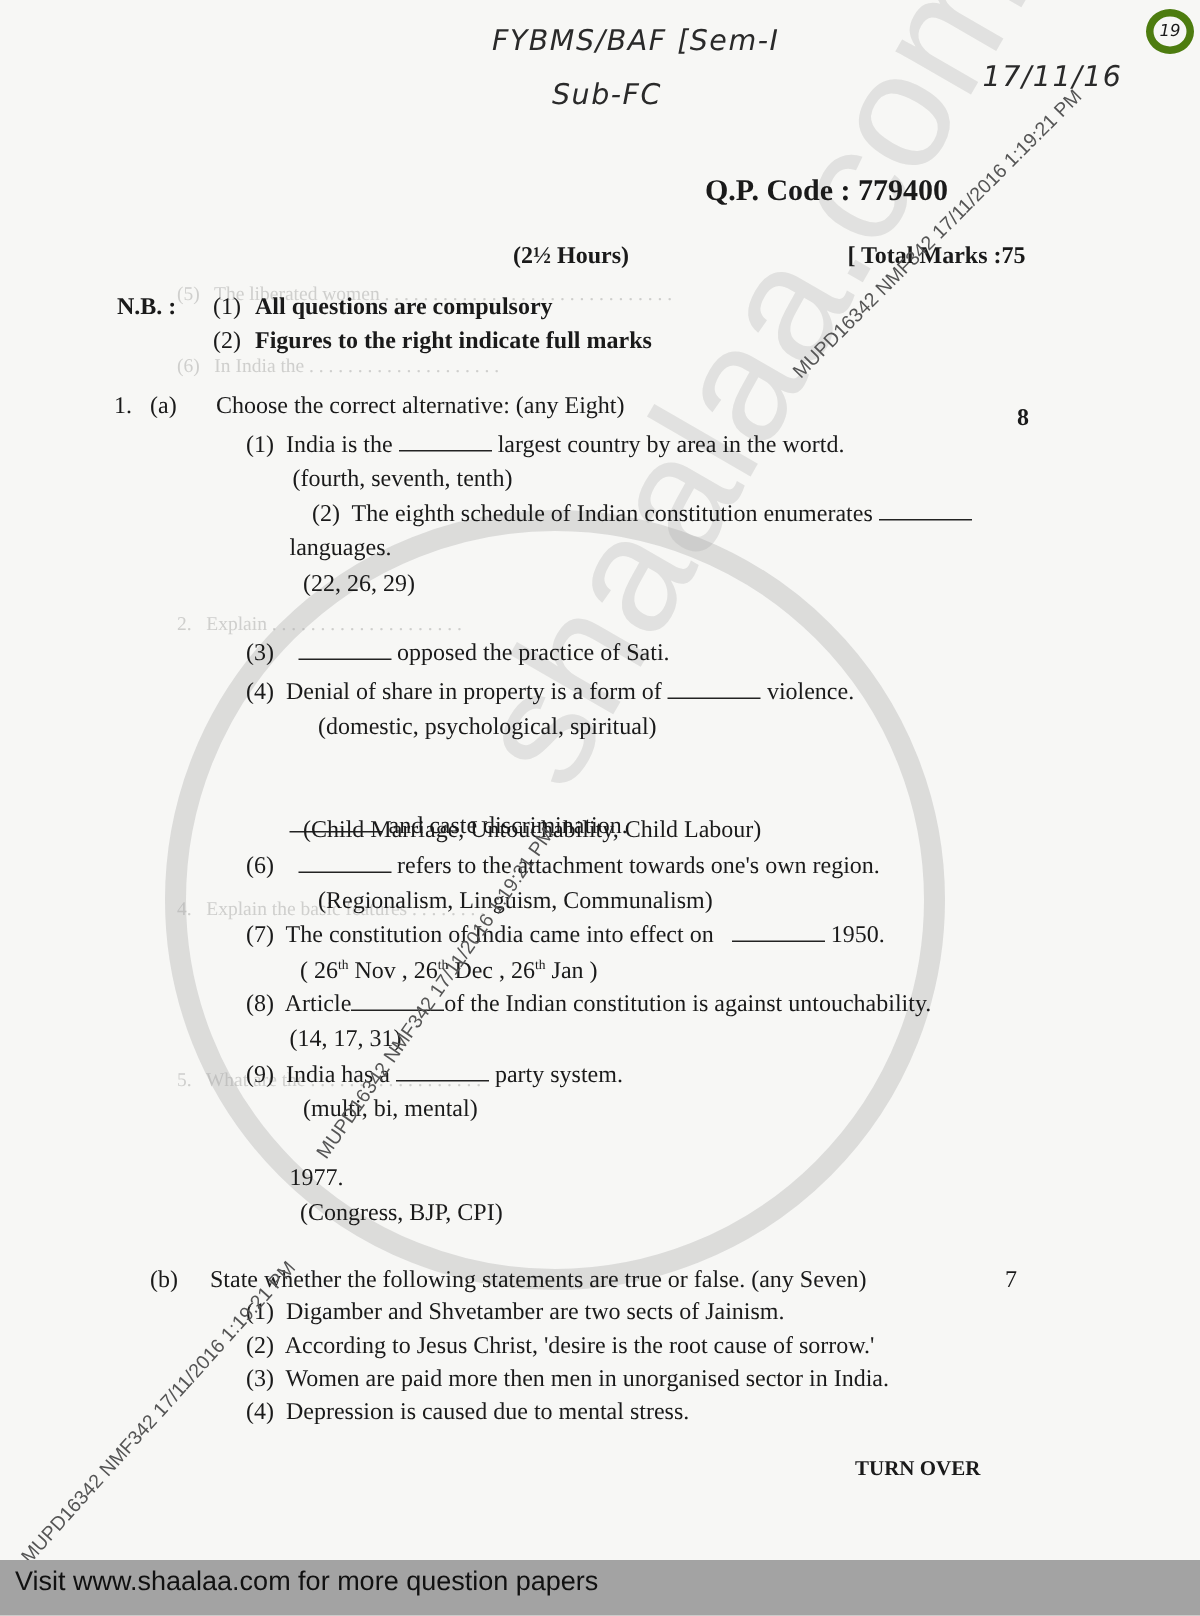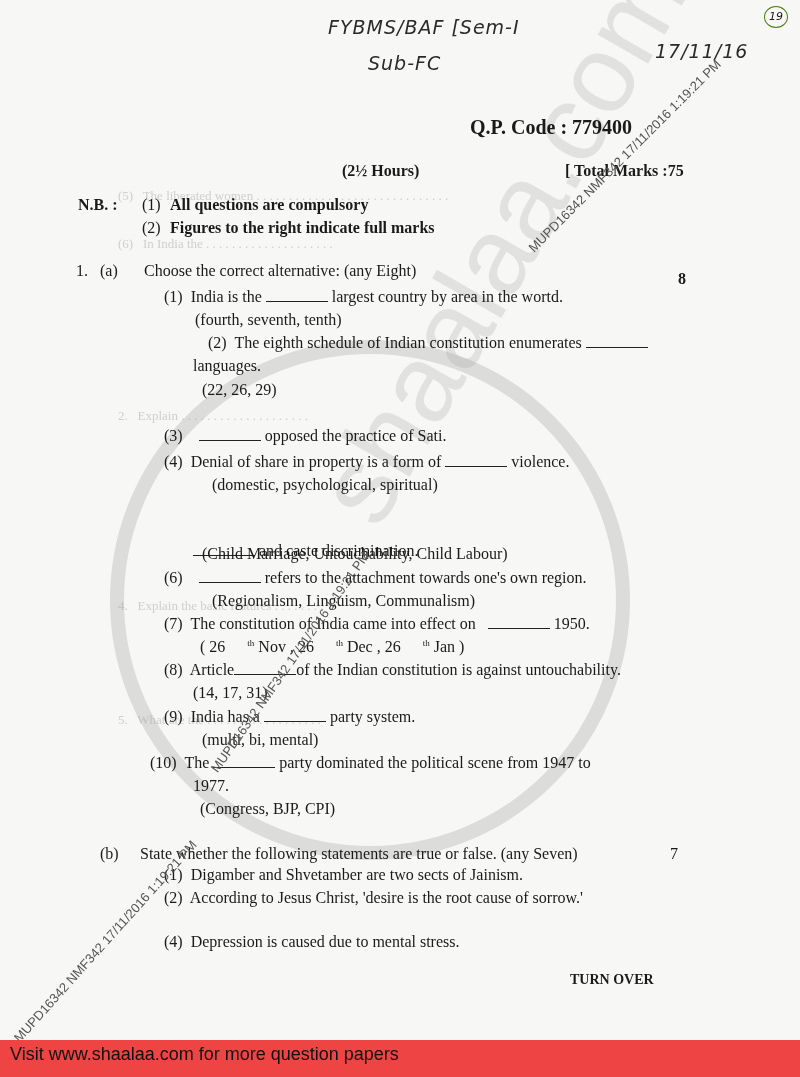--- a/index.html
+++ b/index.html
@@ -5,32 +5,32 @@
     html, body { margin: 0; padding: 0; }
     body {
       width: 800px; height: 1077px; position: relative; overflow: hidden;
       background: #f4f4f2;
       font-family: "Liberation Serif", "DejaVu Serif", serif;
       color: #1a1a1a;
     }
     .page { position: absolute; left: 0; top: 0; width: 800px; height: 1040px; background: #f7f7f5; }
     .bleed { position: absolute; color: #cfcfcd; font-size: 13px; white-space: nowrap; }
     .hand { position: absolute; font-family: "DejaVu Sans", sans-serif; font-style: italic; font-size: 19px; color: #2a2a2a; letter-spacing: 1px; }
-    .circle-num { position: absolute; left: 764px; top: 6px; width: 22px; height: 20px; border: 1px solid #4d7c0f; border-radius: 50%; font-size: 11px; text-align: center; line-height: 20px; font-family: "DejaVu Sans", sans-serif; font-style: italic; }
+    .circle-num { position: absolute; left: 764px; top: 6px; width: 22px; height: 20px; border: 5px solid #4d7c0f; border-radius: 50%; font-size: 11px; text-align: center; line-height: 20px; font-family: "DejaVu Sans", sans-serif; font-style: italic; }
     .qp-code { position: absolute; left: 470px; top: 116px; font-size: 20px; font-weight: bold; }
     .duration { position: absolute; left: 342px; top: 162px; font-size: 16px; font-weight: bold; }
     .total { position: absolute; left: 565px; top: 162px; font-size: 16px; font-weight: bold; }
     .t { position: absolute; font-size: 16px; white-space: nowrap; }
     .b { font-weight: bold; }
     .blank { display: inline-block; width: 62px; border-bottom: 1px solid #222; height: 12px; }
-    sup { font-size: 9px; margin-left: 22px; }
+    sup { font-size: 9px; }
     .stamp { position: absolute; left: 110px; top: 340px; width: 520px; height: 520px; border-radius: 50%; border: 14px solid rgba(170,170,170,0.35); box-sizing: border-box; pointer-events: none; }
     .stamp-text { position: absolute; left: 290px; top: 480px; font-size: 110px; font-family: "Liberation Sans", sans-serif; color: rgba(170,170,170,0.28); transform: rotate(-60deg); transform-origin: left top; white-space: nowrap; pointer-events: none; }
     .wm { position: absolute; font-family: "Liberation Sans", sans-serif; font-size: 13px; color: #555; white-space: nowrap; transform-origin: left bottom; pointer-events: none; }
-    .footer { position: absolute; left: 0; top: 1040px; width: 800px; height: 37px; background: #ef4444; }
+    .footer { position: absolute; left: 0; top: 1040px; width: 800px; height: 37px; background: #a3a3a3; }
     .footer span { position: absolute; left: 10px; top: 4px; font-family: "Liberation Sans", sans-serif; font-size: 18px; color: #111; }
   </style>
 </head>
 <body>
 
 <div class="page">
 
   <div class="bleed" style="left:118px;top:188px;">(5)&nbsp;&nbsp; The liberated women . . . . . . . . . . . . . . . . . . . . . . . . . . . . . .</div>
   <div class="bleed" style="left:118px;top:236px;">(6)&nbsp;&nbsp; In India the . . . . . . . . . . . . . . . . . . . .</div>
   <div class="bleed" style="left:118px;top:408px;">2.&nbsp;&nbsp; Explain . . . . . . . . . . . . . . . . . . . .</div>
@@ -118,35 +118,30 @@
   <div class="t" style="left:193px;top:684px;text-align:center;">(14, 17, 31)</div>
 
   <div class="t" style="left:164px;top:708px;">
     <span>(9)</span>&nbsp;
     <span>India has a</span>
     <span class="blank"></span>
     <span>party system.</span>
   </div>
   <div class="t" style="left:202px;top:731px;">(multi, bi, mental)</div>
 
-  <div class="t" style="left:150px;top:754px;">
-    <span>(10)</span>&nbsp;
-    <span>The</span>
-    <span class="blank"></span>
-    <span>party dominated the political scene from 1947 to</span>
-  </div>
   <div class="t" style="left:193px;top:777px;">1977.</div>
   <div class="t" style="left:200px;top:800px;">(Congress, BJP, CPI)</div>
 
   <div class="t" style="left:100px;top:845px;">(b)</div>
   <div class="t" style="left:140px;top:845px;">State whether the following statements are true or false. (any Seven)</div>
   <div class="t" style="left:670px;top:845px;">7</div>
 
   <div class="t" style="left:164px;top:866px;"><span>(1)</span>&nbsp; <span>Digamber and Shvetamber are two sects of Jainism.</span></div>
   <div class="t" style="left:164px;top:889px;"><span>(2)</span>&nbsp; <span>According to Jesus Christ, 'desire is the root cause of sorrow.'</span></div>
+  <div class="t" style="left:164px;top:911px;"><span>(3)</span>&nbsp; <span>Women are paid more then men in unorganised sector in India.</span></div>
   <div class="t" style="left:164px;top:933px;"><span>(4)</span>&nbsp; <span>Depression is caused due to mental stress.</span></div>
 
   <div class="t b" style="left:570px;top:972px;font-size:14px;">TURN OVER</div>
 
   <div class="wm" style="left:536px;top:240px;transform:rotate(-45deg);">MUPD16342 NMF342 17/11/2016 1:19:21 PM</div>
   <div class="wm" style="left:220px;top:760px;transform:rotate(-55deg);">MUPD16342 NMF342 17/11/2016 1:19:21 PM</div>
   <div class="wm" style="left:22px;top:1030px;transform:rotate(-48deg);">MUPD16342 NMF342 17/11/2016 1:19:21 PM</div>
 </div>
 
 <div class="footer">

